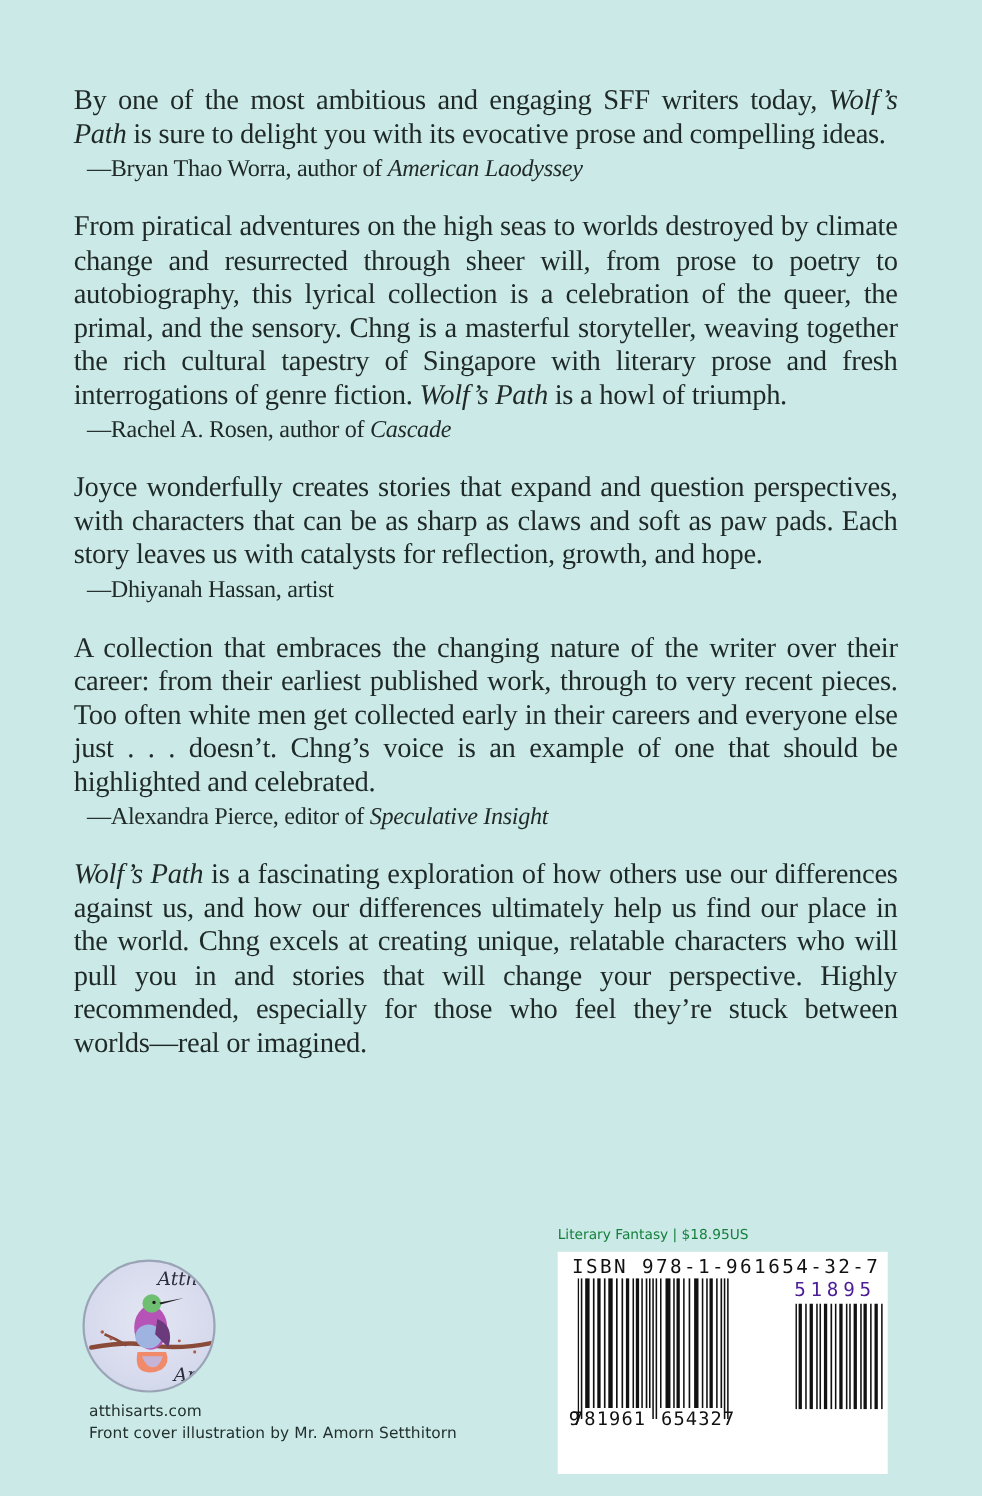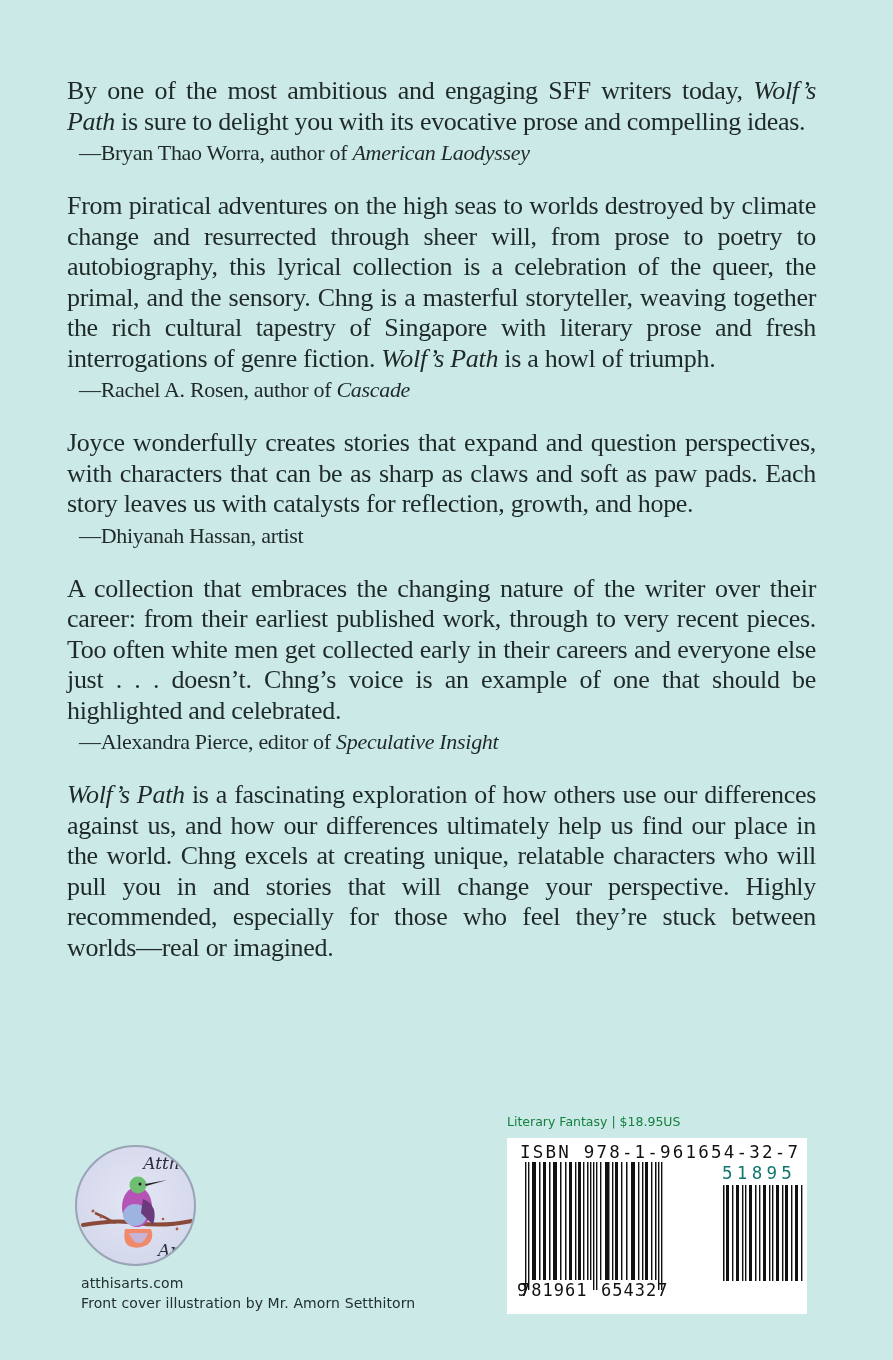--- a/index.html
+++ b/index.html
@@ -56,32 +56,32 @@
   .site { top: 1275px; }
   .credit { top: 1295px; }
 
   .price {
     position: absolute; left: 507px; top: 1114px;
     font-family: "DejaVu Sans", sans-serif;
     font-size: 12.5px; color: #15803d;
   }
   .barcode-box {
     position: absolute; left: 507px; top: 1138px;
-    width: 300px; height: 176px; background: #ffffff;
+    width: 300px; height: 202px; background: #ffffff;
   }
   .isbn-text {
     position: absolute; left: 13px; top: 4px;
     font-family: "DejaVu Sans Mono", monospace;
     font-size: 17.5px; letter-spacing: 2.2px; color: #111;
     white-space: nowrap;
   }
   .addon-text {
     position: absolute; left: 215px; top: 25px;
     font-family: "DejaVu Sans Mono", monospace;
-    font-size: 17.5px; letter-spacing: 4.3px; color: #0f766e;
+    font-size: 17.5px; letter-spacing: 4.3px; color: #4c1d95;
   }
   .ean-digits {
     position: absolute; left: 10px; top: 142px;
     font-family: "DejaVu Sans Mono", monospace;
     font-size: 17px; color: #111; white-space: nowrap;
   }
   .ean-digits span { position: absolute; top: 0; }
   .bars svg { position: absolute; }
 </style>
 </head>

